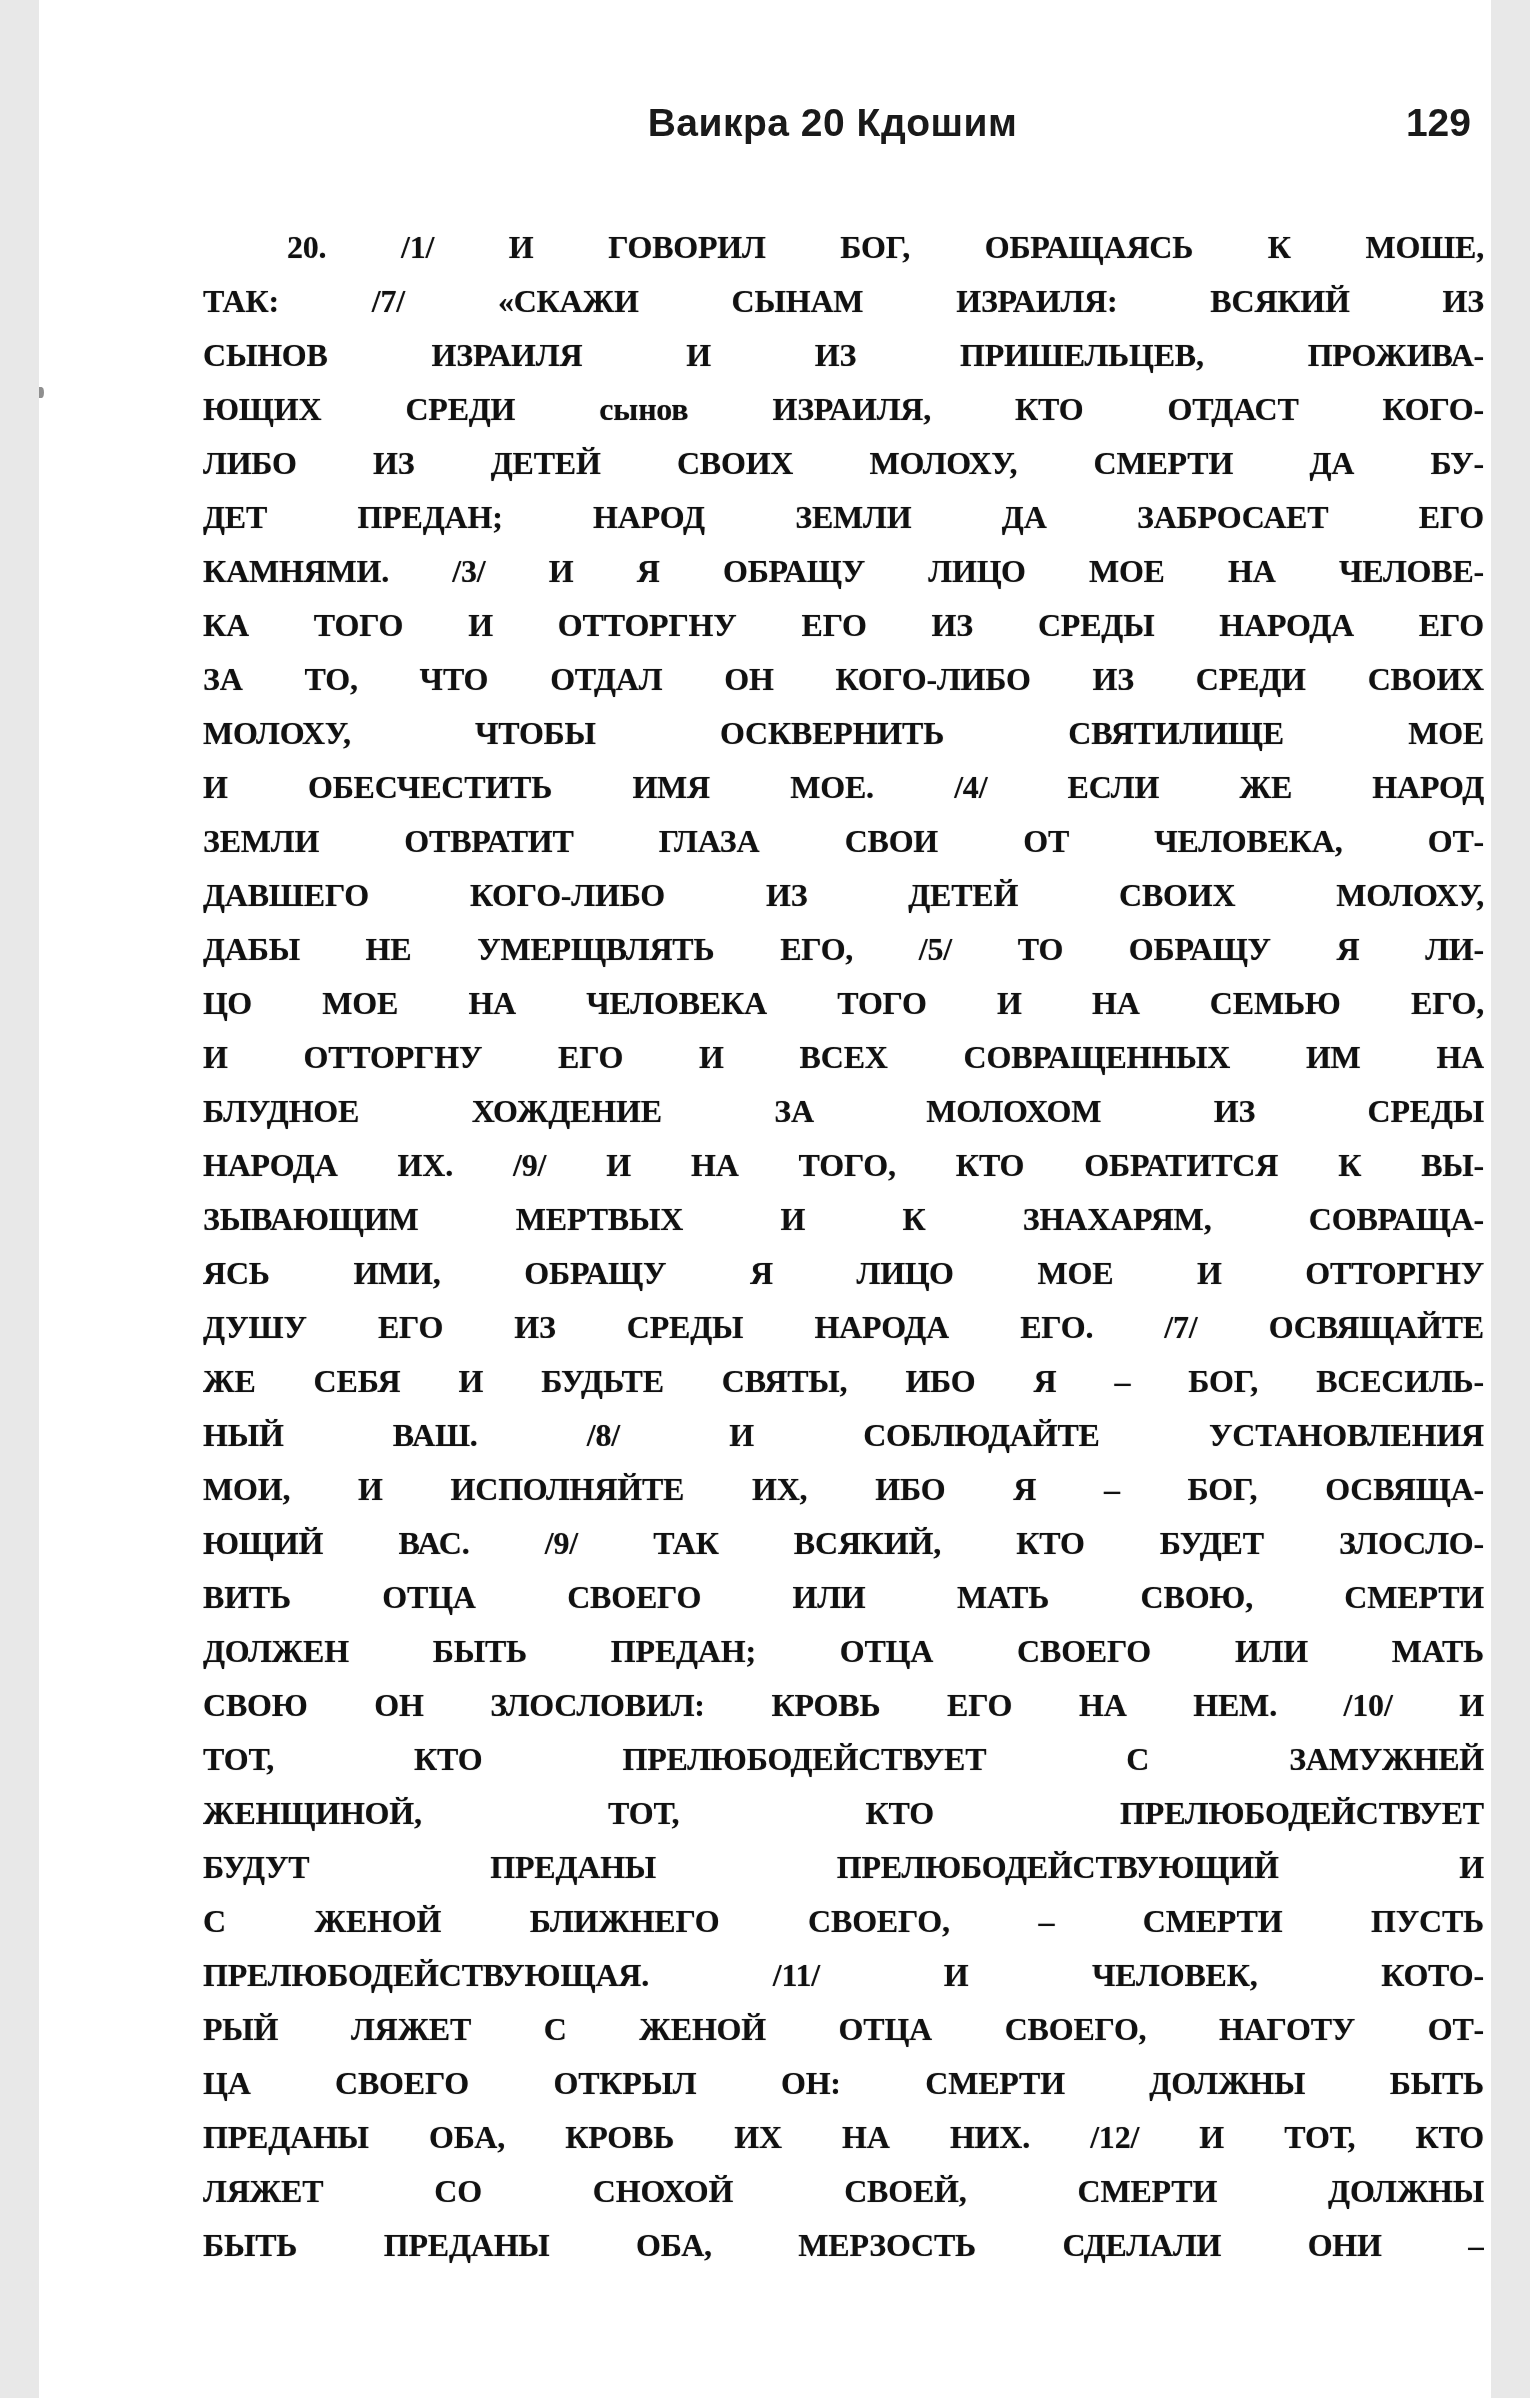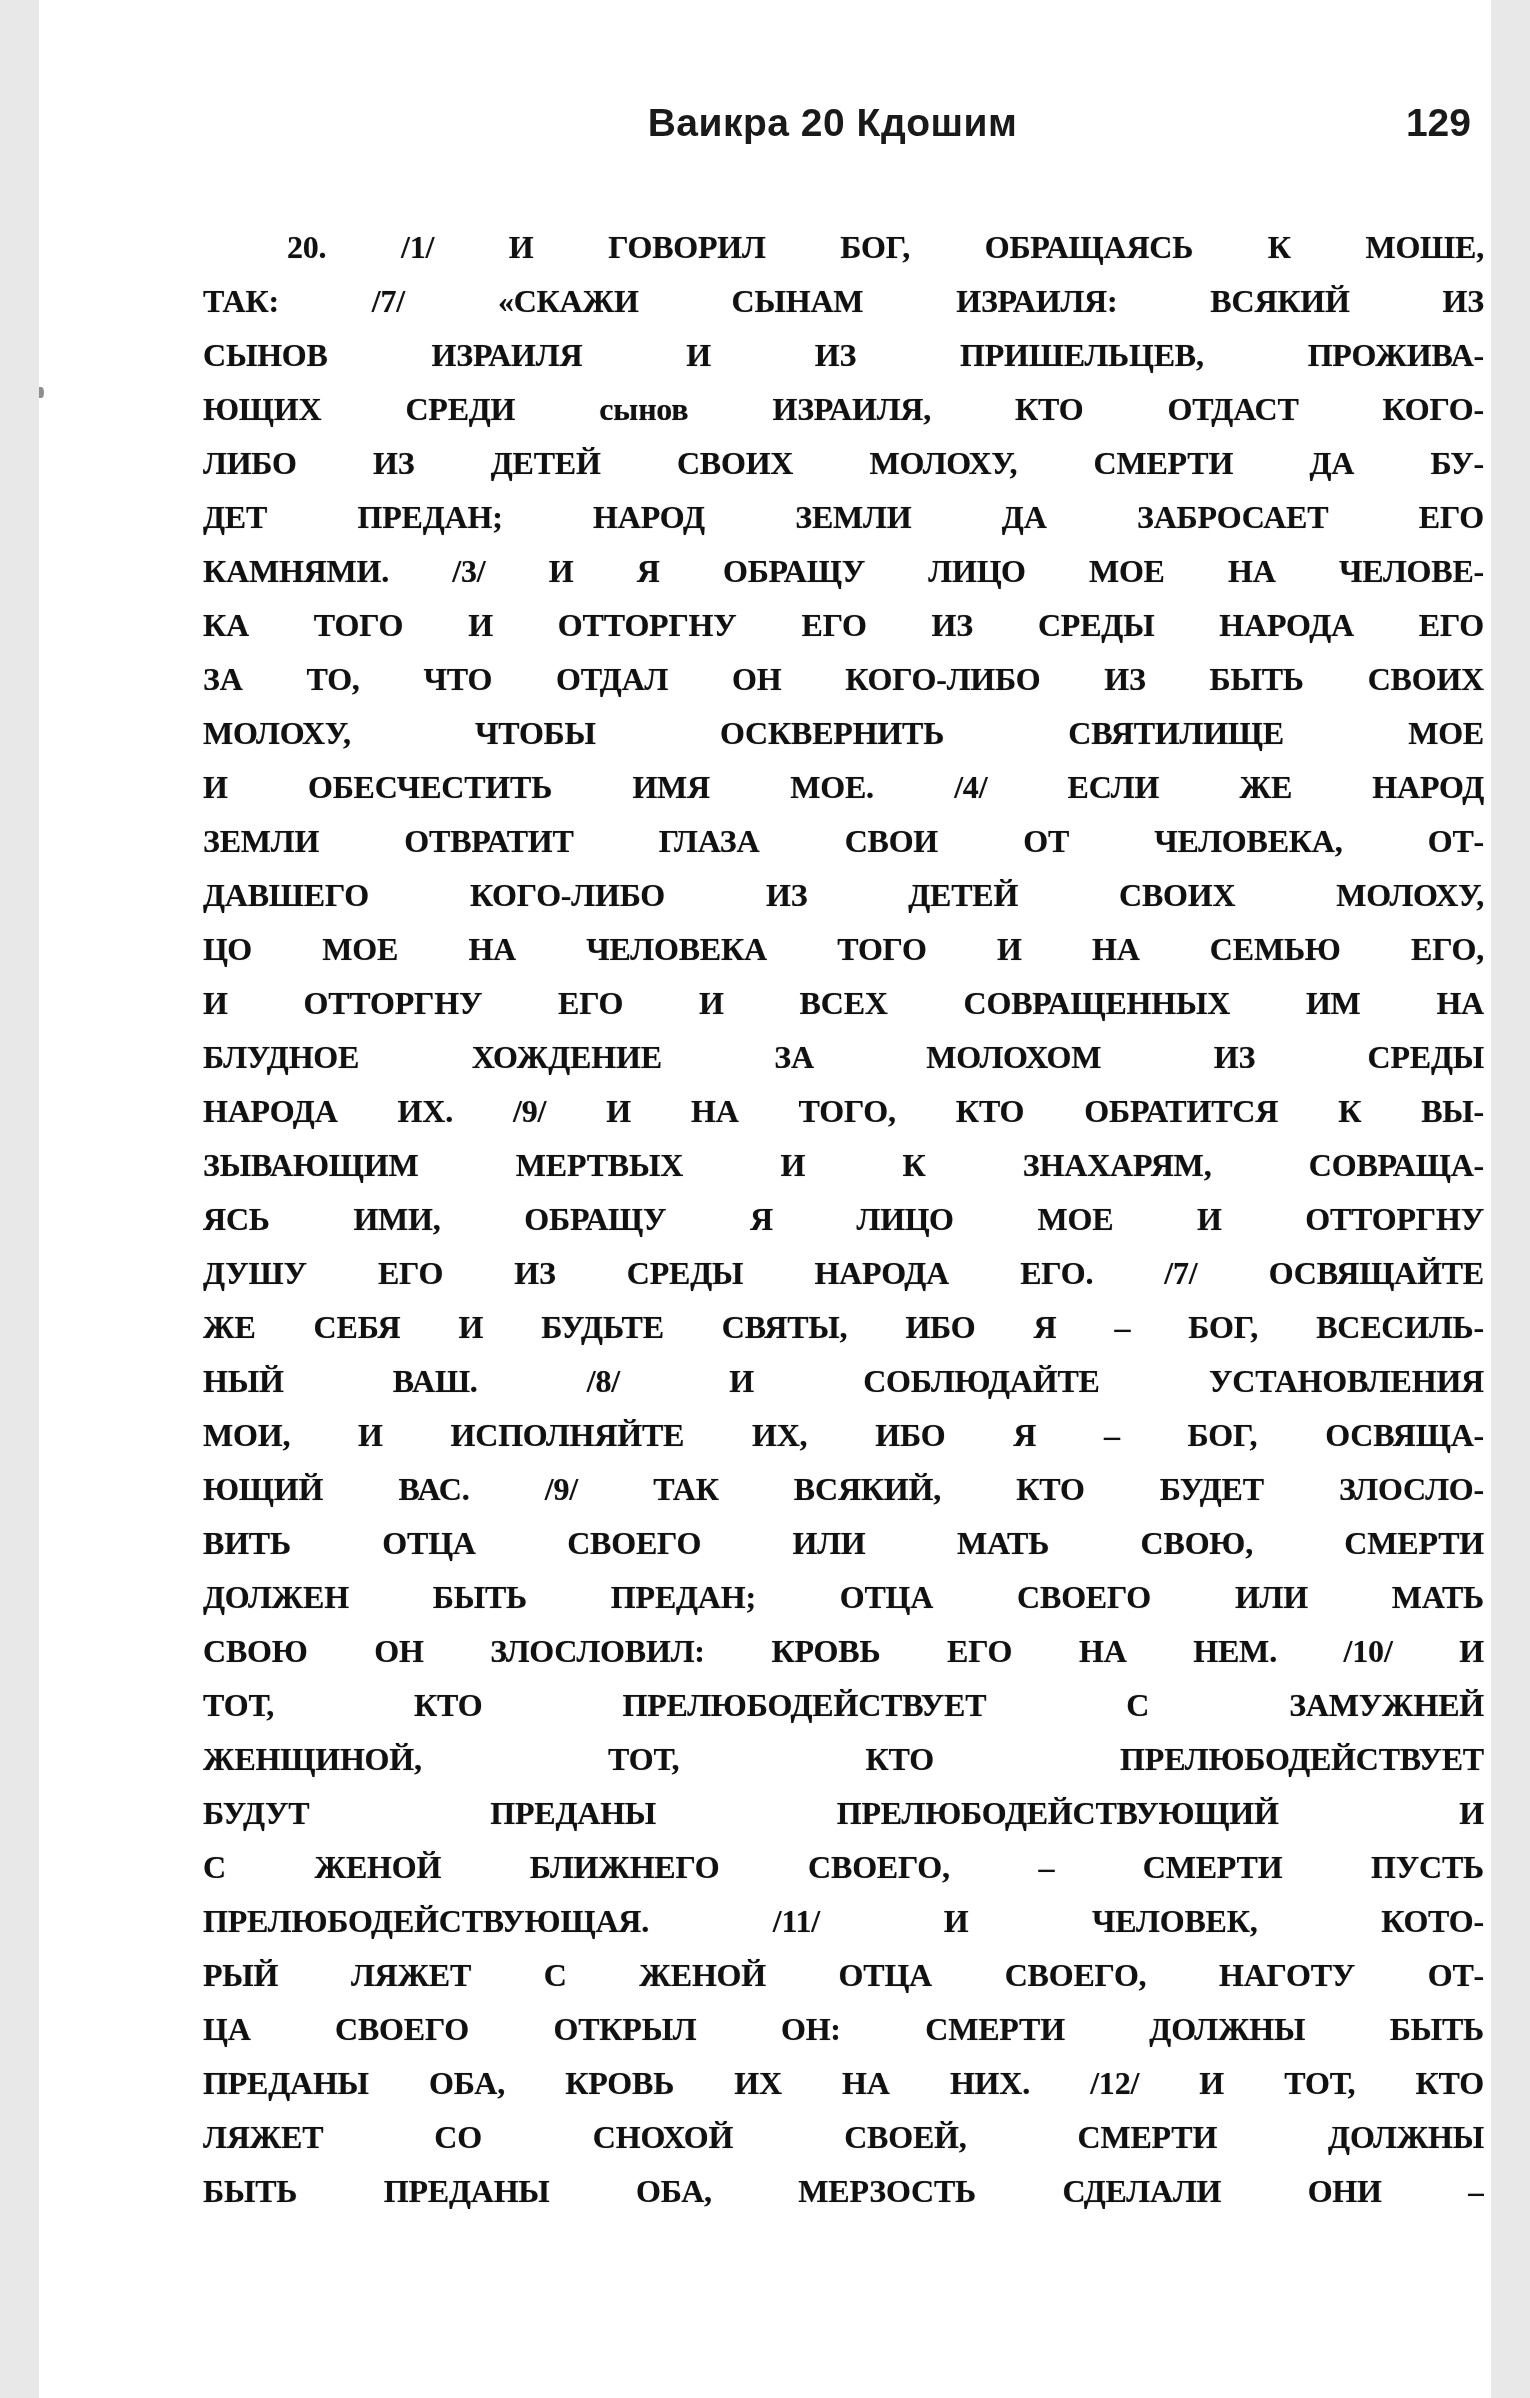--- a/index.html
+++ b/index.html
@@ -88,25 +88,26 @@
 
   <div class="body-text" id="body-lines">
       <div class="line indent">20. /1/ И ГОВОРИЛ БОГ, ОБРАЩАЯСЬ К МОШЕ,</div>
       <div class="line">ТАК: /7/ «СКАЖИ СЫНАМ ИЗРАИЛЯ: ВСЯКИЙ ИЗ</div>
       <div class="line">СЫНОВ ИЗРАИЛЯ И ИЗ ПРИШЕЛЬЦЕВ, ПРОЖИВА-</div>
       <div class="line">ЮЩИХ СРЕДИ сынов ИЗРАИЛЯ, КТО ОТДАСТ КОГО-</div>
       <div class="line">ЛИБО ИЗ ДЕТЕЙ СВОИХ МОЛОХУ, СМЕРТИ ДА БУ-</div>
       <div class="line">ДЕТ ПРЕДАН; НАРОД ЗЕМЛИ ДА ЗАБРОСАЕТ ЕГО</div>
       <div class="line">КАМНЯМИ. /3/ И Я ОБРАЩУ ЛИЦО МОЕ НА ЧЕЛОВЕ-</div>
       <div class="line">КА ТОГО И ОТТОРГНУ ЕГО ИЗ СРЕДЫ НАРОДА ЕГО</div>
-      <div class="line">ЗА ТО, ЧТО ОТДАЛ ОН КОГО-ЛИБО ИЗ БЫТЬ СВОИХ</div>
+      <div class="line">ЗА ТО, ЧТО ОТДАЛ ОН КОГО-ЛИБО ИЗ СРЕДИ СВОИХ</div>
       <div class="line">МОЛОХУ, ЧТОБЫ ОСКВЕРНИТЬ СВЯТИЛИЩЕ МОЕ</div>
       <div class="line">И ОБЕСЧЕСТИТЬ ИМЯ МОЕ. /4/ ЕСЛИ ЖЕ НАРОД</div>
       <div class="line">ЗЕМЛИ ОТВРАТИТ ГЛАЗА СВОИ ОТ ЧЕЛОВЕКА, ОТ-</div>
       <div class="line">ДАВШЕГО КОГО-ЛИБО ИЗ ДЕТЕЙ СВОИХ МОЛОХУ,</div>
+      <div class="line">ДАБЫ НЕ УМЕРЩВЛЯТЬ ЕГО, /5/ ТО ОБРАЩУ Я ЛИ-</div>
       <div class="line">ЦО МОЕ НА ЧЕЛОВЕКА ТОГО И НА СЕМЬЮ ЕГО,</div>
       <div class="line">И ОТТОРГНУ ЕГО И ВСЕХ СОВРАЩЕННЫХ ИМ НА</div>
       <div class="line">БЛУДНОЕ ХОЖДЕНИЕ ЗА МОЛОХОМ ИЗ СРЕДЫ</div>
       <div class="line">НАРОДА ИХ. /9/ И НА ТОГО, КТО ОБРАТИТСЯ К ВЫ-</div>
       <div class="line">ЗЫВАЮЩИМ МЕРТВЫХ И К ЗНАХАРЯМ, СОВРАЩА-</div>
       <div class="line">ЯСЬ ИМИ, ОБРАЩУ Я ЛИЦО МОЕ И ОТТОРГНУ</div>
       <div class="line">ДУШУ ЕГО ИЗ СРЕДЫ НАРОДА ЕГО. /7/ ОСВЯЩАЙТЕ</div>
       <div class="line">ЖЕ СЕБЯ И БУДЬТЕ СВЯТЫ, ИБО Я – БОГ, ВСЕСИЛЬ-</div>
       <div class="line">НЫЙ ВАШ. /8/ И СОБЛЮДАЙТЕ УСТАНОВЛЕНИЯ</div>
       <div class="line">МОИ, И ИСПОЛНЯЙТЕ ИХ, ИБО Я – БОГ, ОСВЯЩА-</div>

